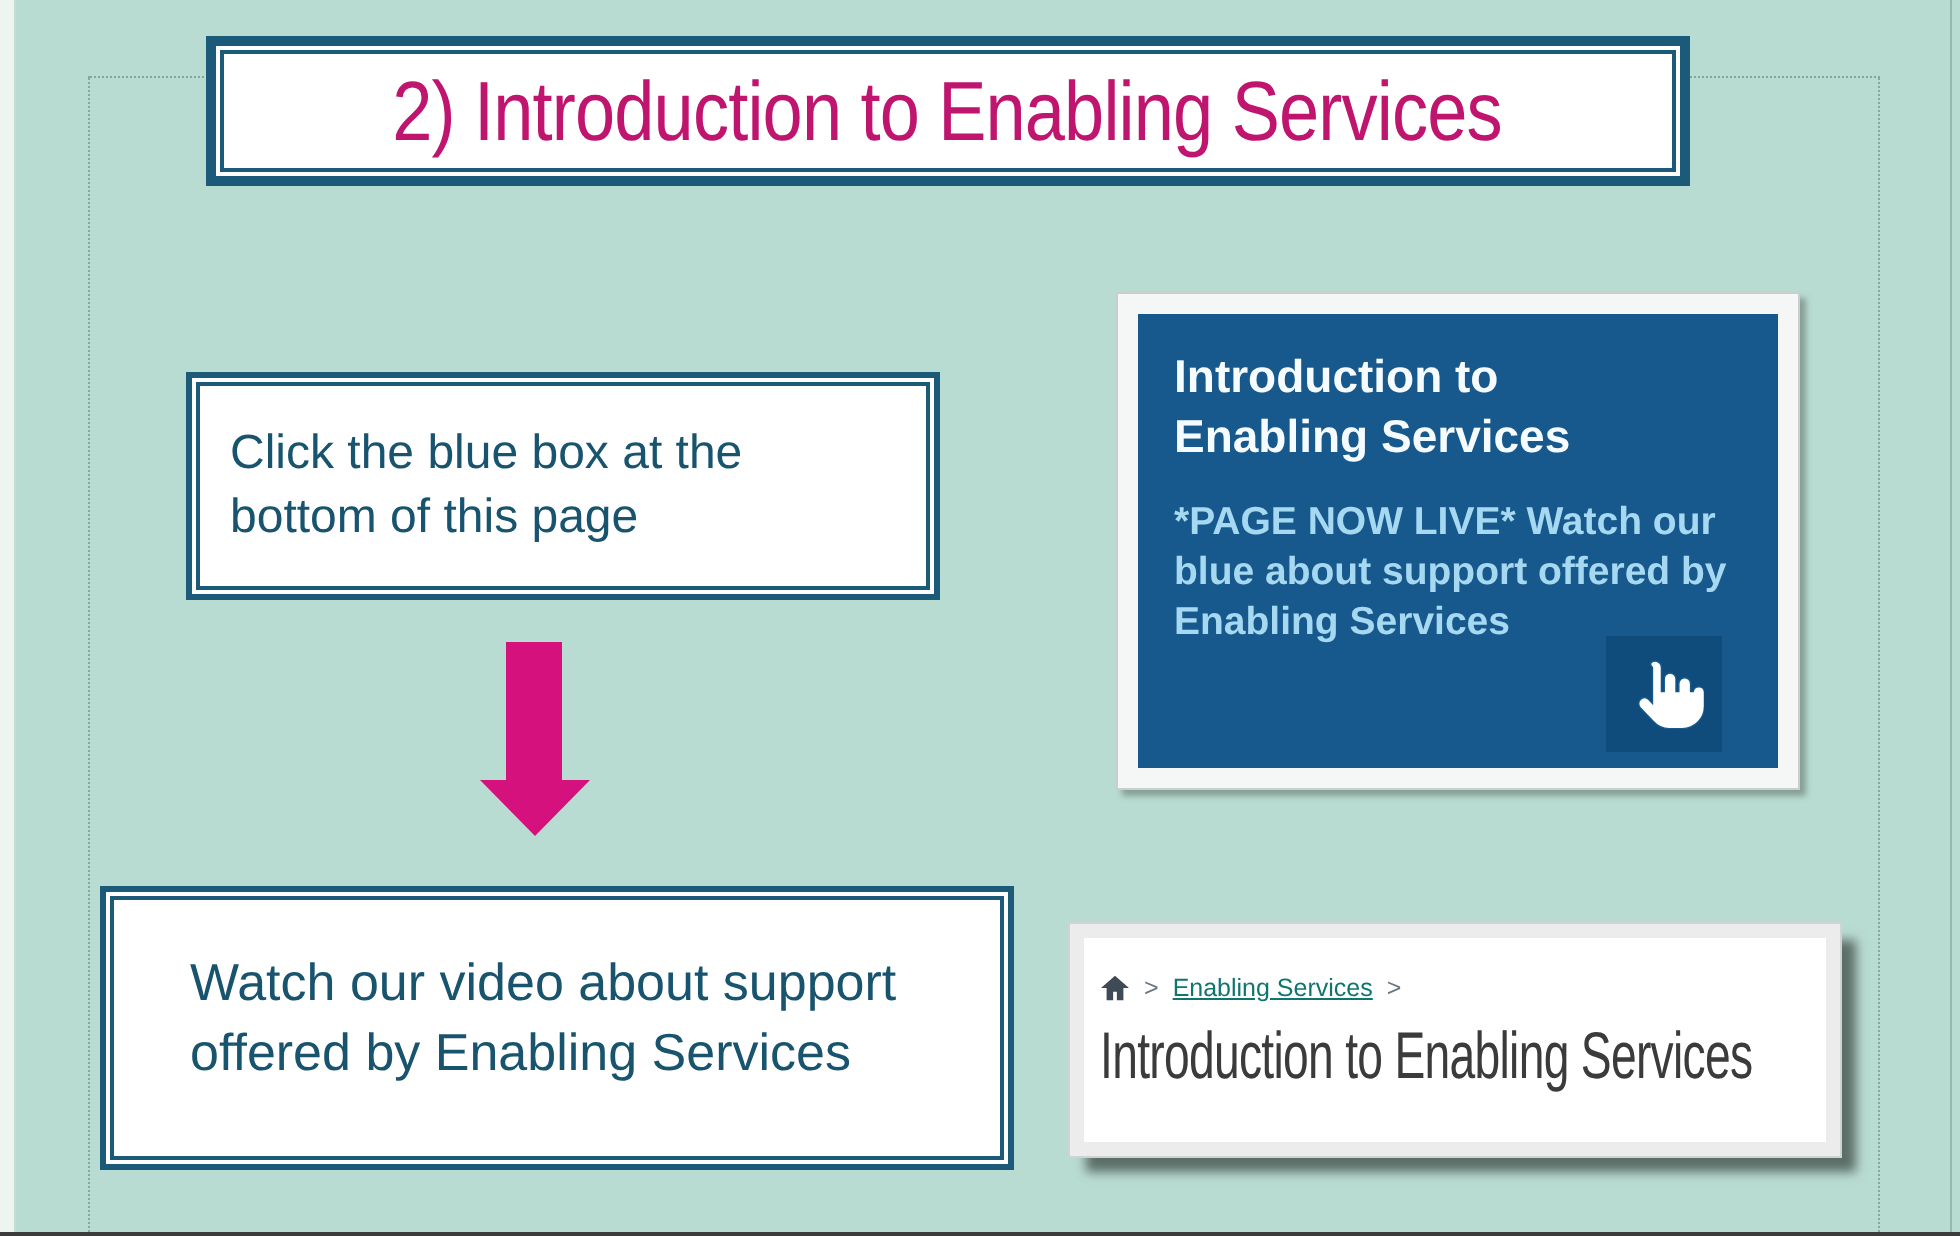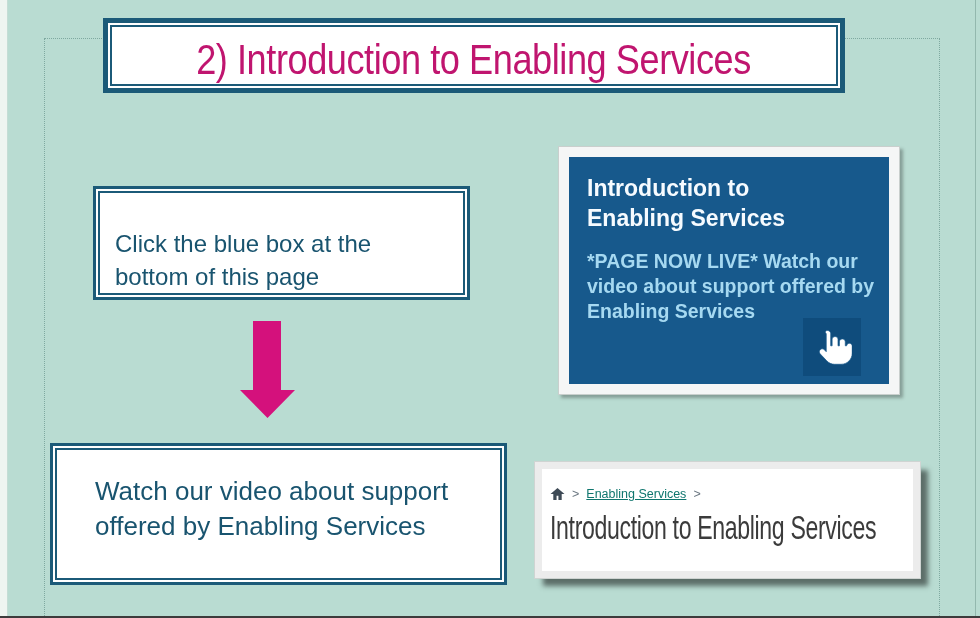--- a/index.html
+++ b/index.html
@@ -34,21 +34,21 @@
     border-left: 1px dotted #7fa9a0;
     border-right: 1px dotted #7fa9a0;
     pointer-events: none;
   }
 
   
   .teal-box { position: absolute; background: #ffffff; }
   .teal-box .inner {
     position: absolute; inset: 0; margin: 2px;
     border: 2px solid #1b5a78;
-    display: flex; align-items: flex-end;
+    display: flex; align-items: center;
   }
   .title-box { left: 103px; top: 18px; width: 742px; height: 75px; border: 5px solid #1b5a78; }
   .title-box .inner { justify-content: center; }
   .title-text {
     color: #c0156f; font-size: 42px; white-space: nowrap;
     transform: scaleX(0.86); letter-spacing: -0.5px;
   }
 
   .callout-top { left: 93px; top: 186px; width: 377px; height: 114px; border: 3px solid #1b5a78; }
   .callout-top .inner { padding-left: 15px; }
@@ -122,21 +122,21 @@
 
   <div class="teal-box callout-top">
     <div class="inner">
       <span class="callout-text">Click the blue box at the bottom of this page</span>
     </div>
   </div>
 
   <div class="blue-tile-frame">
     <div class="blue-tile">
       <div class="blue-tile-heading">Introduction to Enabling Services</div>
-      <div class="blue-tile-body">*PAGE NOW LIVE* Watch our video about support offered by Enabling Services</div>
+      <div class="blue-tile-body">*PAGE NOW LIVE* Watch our blue about support offered by Enabling Services</div>
       <div class="cursor-pad">
         <svg width="40" height="38" viewBox="0 0 34 30">
           <path fill="#ffffff" stroke="#17598c" stroke-width="0.6" d="M13.2 1c1.5 0 2.7 1.2 2.7 2.7V14h1.2V8.6c0-1.4 1.1-2.5 2.5-2.5s2.5 1.1 2.5 2.5V14h1.2v-3.4c0-1.4 1.1-2.5 2.5-2.5s2.5 1.1 2.5 2.5V14h1.1c0.2-1.2 1.2-2.1 2.4-2.1 1.4 0 2.4 1.1 2.4 2.5v5.8c0 5.2-4.2 9.5-9.5 9.5h-5.5c-2.6 0-5-1.1-6.7-3l-5.6-5.9c-0.9-1-0.9-2.6 0.1-3.5 1-1 2.5-1 3.5 0l1.6 1.7V3.7C10.5 2.2 11.7 1 13.2 1z"></path>
         </svg>
       </div>
     </div>
   </div>
 
   <svg class="down-arrow" width="65" height="103" viewBox="0 0 65 103">
     <polygon fill="#d4117c" points="18,3 46,3 46,72 60,72 32.5,100 5,72 18,72"></polygon>

